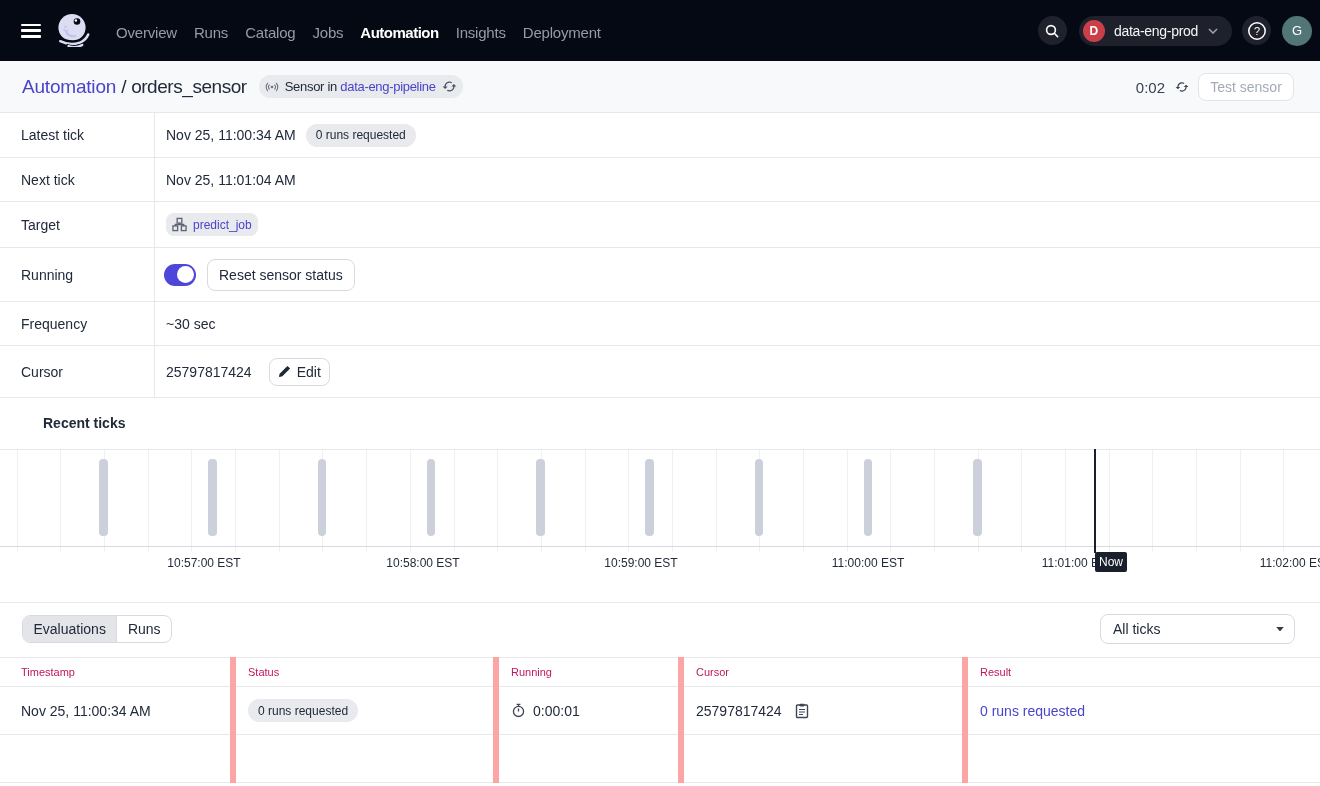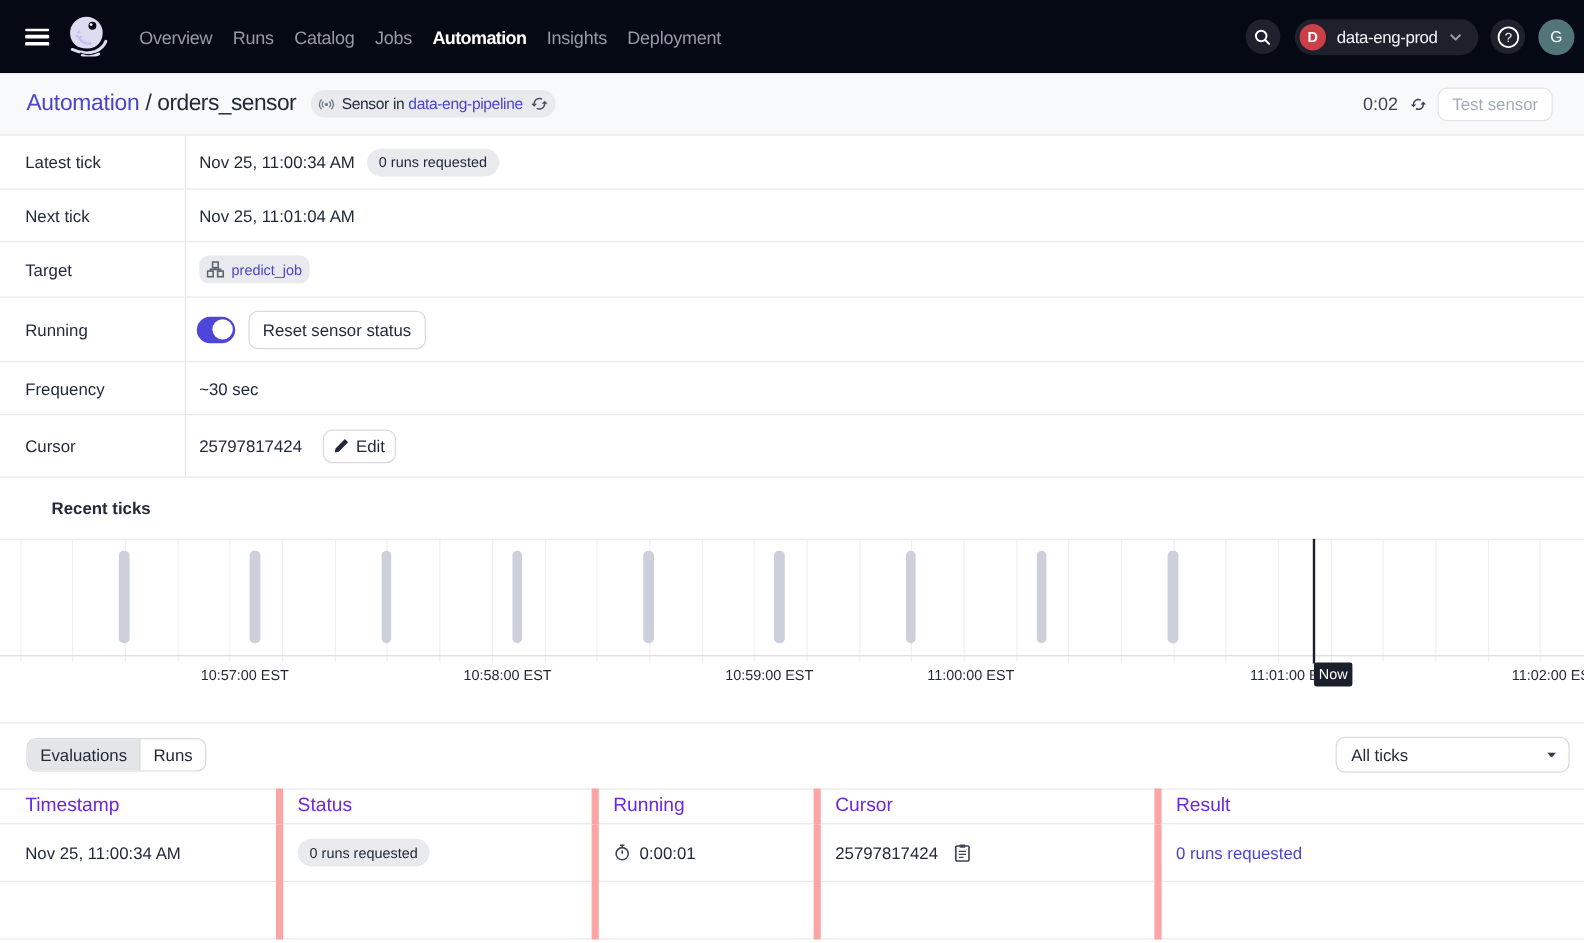--- a/index.html
+++ b/index.html
@@ -54,25 +54,25 @@
 .bar { position:absolute; width:8.5px; height:77px; top:10px; border-radius:4px; background:#CBD0DA; }
 .xlab { position:absolute; top:107px; font-size:12px; color:#232B3A; transform:translateX(-50%); white-space:nowrap; }
 .nowline { position:absolute; left:1094px; top:0; width:2px; height:104px; background:#1A1F2C; z-index:3; }
 .nowbox { position:absolute; left:1095px; top:103px; width:32px; height:20px; background:#1A1F2C; color:#fff; font-size:12px; display:flex; align-items:center; justify-content:center; border-radius:2px; z-index:4; }
 
 .divider { border-top:1px solid #E7E8EB; }
 .toolbar { height:54px; position:relative; }
 .tabs { position:absolute; left:22px; top:12px; height:28px; display:flex; border:1px solid #D8DADF; border-radius:8px; overflow:hidden; background:#fff; }
 .tab { height:100%; display:flex; align-items:center; padding:0 10.5px; font-size:14px; color:#212A3A; }
 .tab.sel { background:#E4E5E9; border-right:1px solid #D8DADF; }
-.select { position:absolute; right:12px; top:11px; width:195px; height:30px; border:1px solid #D8DADF; border-radius:8px; background:#fff; font-size:14px; color:#212A3A; display:flex; align-items:center; padding-left:12px; }
+.select { position:absolute; right:25px; top:11px; width:195px; height:30px; border:1px solid #D8DADF; border-radius:8px; background:#fff; font-size:14px; color:#212A3A; display:flex; align-items:center; padding-left:12px; }
 .select .caret { position:absolute; right:10px; }
 
 .ttable { width:1320px; border-collapse:collapse; table-layout:fixed; }
-.ttable th { border-top:1px solid #E7E8EB; border-bottom:1px solid #E7E8EB; height:29px; font-size:16px; font-weight:400; color:#6d28d9; text-align:left; padding-left:12px; }
+.ttable th { border-top:1px solid #E7E8EB; border-bottom:1px solid #E7E8EB; height:29px; font-size:11px; font-weight:400; color:#be185d; text-align:left; padding-left:12px; }
 .ttable th:first-child, .ttable td:first-child { padding-left:21px; }
 .ttable th + th, .ttable td + td { border-left:6px solid #fca5a5; }
 .ttable td { height:48px; border-bottom:1px solid #E7E8EB; font-size:14px; color:#212A3A; padding-left:12px; vertical-align:middle; }
 .cellflex { display:flex; align-items:center; }
 </style>
 </head>
 <body>
 
 <div class="nav">
   <div class="burger">
@@ -234,21 +234,21 @@
     <div class="grid" style="left: 147.74px;"></div>
     <div class="grid" style="left: 104.06px;"></div>
     <div class="grid" style="left: 60.38px;"></div>
     <div class="grid" style="left: 16.7px;"></div>
     <div class="axis"></div>
   <div class="nowline"></div>
   <div class="nowbox">Now</div>
   <div class="xlab" style="left:204px">10:57:00 EST</div>
   <div class="xlab" style="left:423px">10:58:00 EST</div>
   <div class="xlab" style="left:641px">10:59:00 EST</div>
-  <div class="xlab" style="left:809px">11:00:00 EST</div>
+  <div class="xlab" style="left:868px">11:00:00 EST</div>
   <div class="xlab" style="left:1078px">11:01:00 EST</div>
   <div class="xlab" style="left:1296px">11:02:00 EST</div>
 <div class="bar" style="left: 99.05px;"></div>
     <div class="bar" style="left: 208.35px;"></div>
     <div class="bar" style="left: 317.55px;"></div>
     <div class="bar" style="left: 426.85px;"></div>
     <div class="bar" style="left: 536.05px;"></div>
     <div class="bar" style="left: 645.35px;"></div>
     <div class="bar" style="left: 754.55px;"></div>
     <div class="bar" style="left: 863.85px;"></div>

